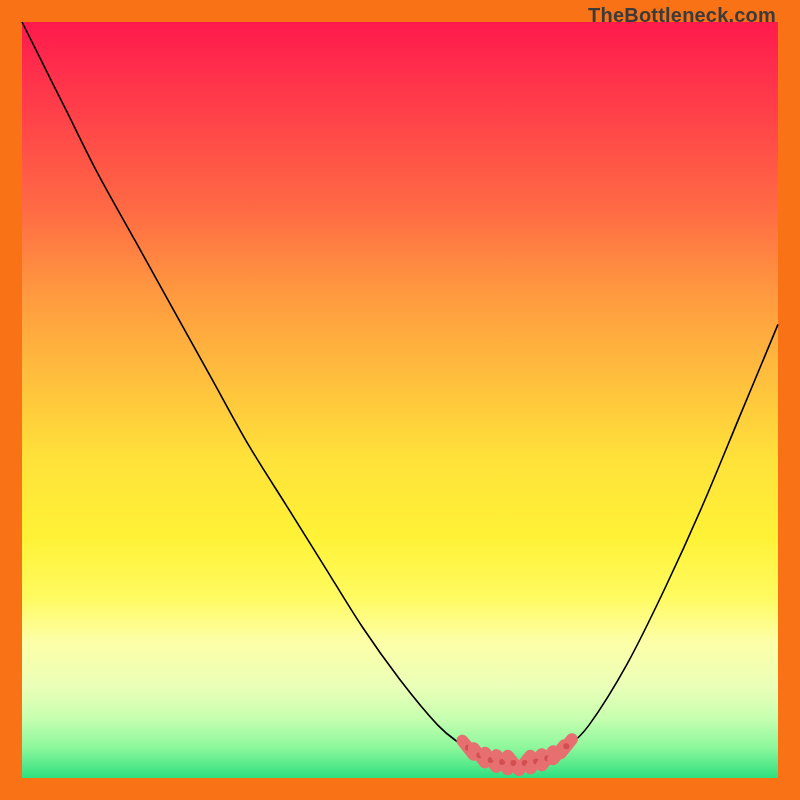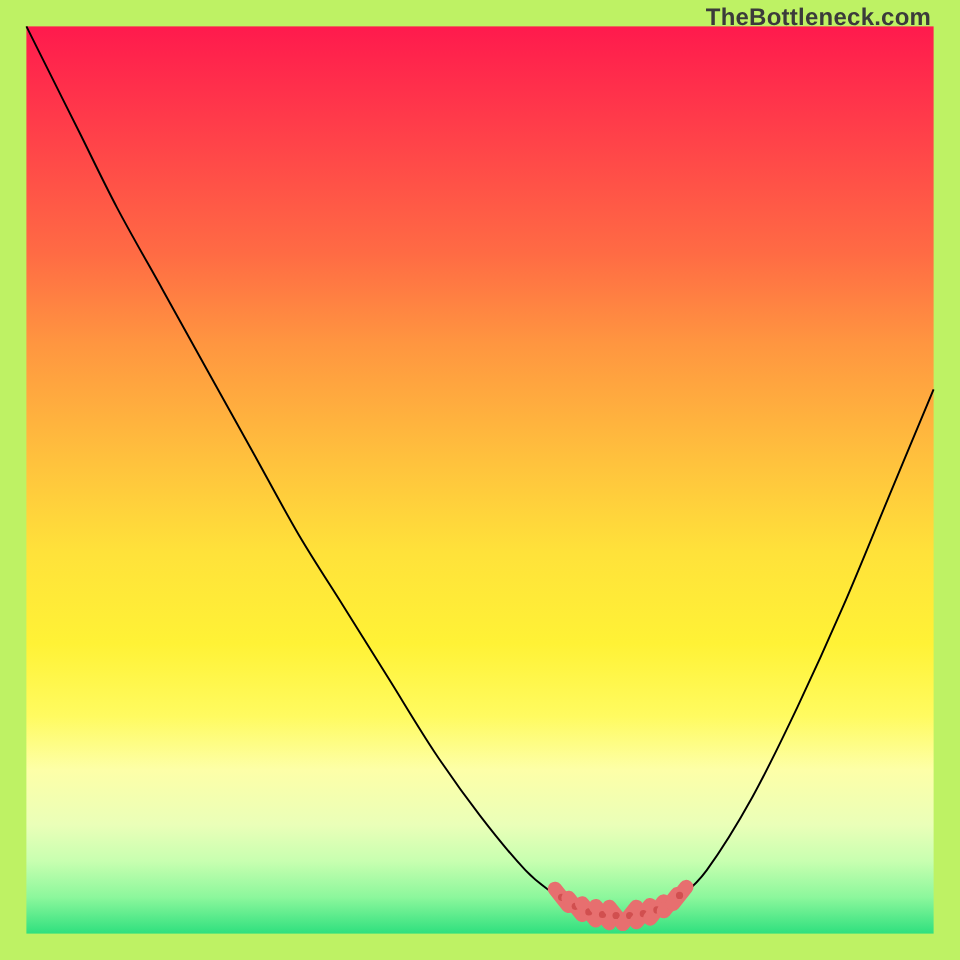--- a/index.html
+++ b/index.html
@@ -1,20 +1,20 @@
 <!DOCTYPE html>
 <html><head>
 <meta charset="utf-8">
 <style>
   * { margin: 0; padding: 0; box-sizing: border-box; }
   html, body { width: 800px; height: 800px; background: #000; overflow: hidden; }
   .frame {
     position: absolute;
     left: 0; top: 0; width: 800px; height: 800px;
-    background: #bef264;
+    background: #f97316;
   }
   .plot {
     position: absolute;
     left: 22px; top: 22px; width: 756px; height: 756px;
     background: linear-gradient(
       to bottom,
       #ff1a4d 0%,
       #ff3a4a 10%,
       #ff6b44 25%,
       #ff9640 35%,

